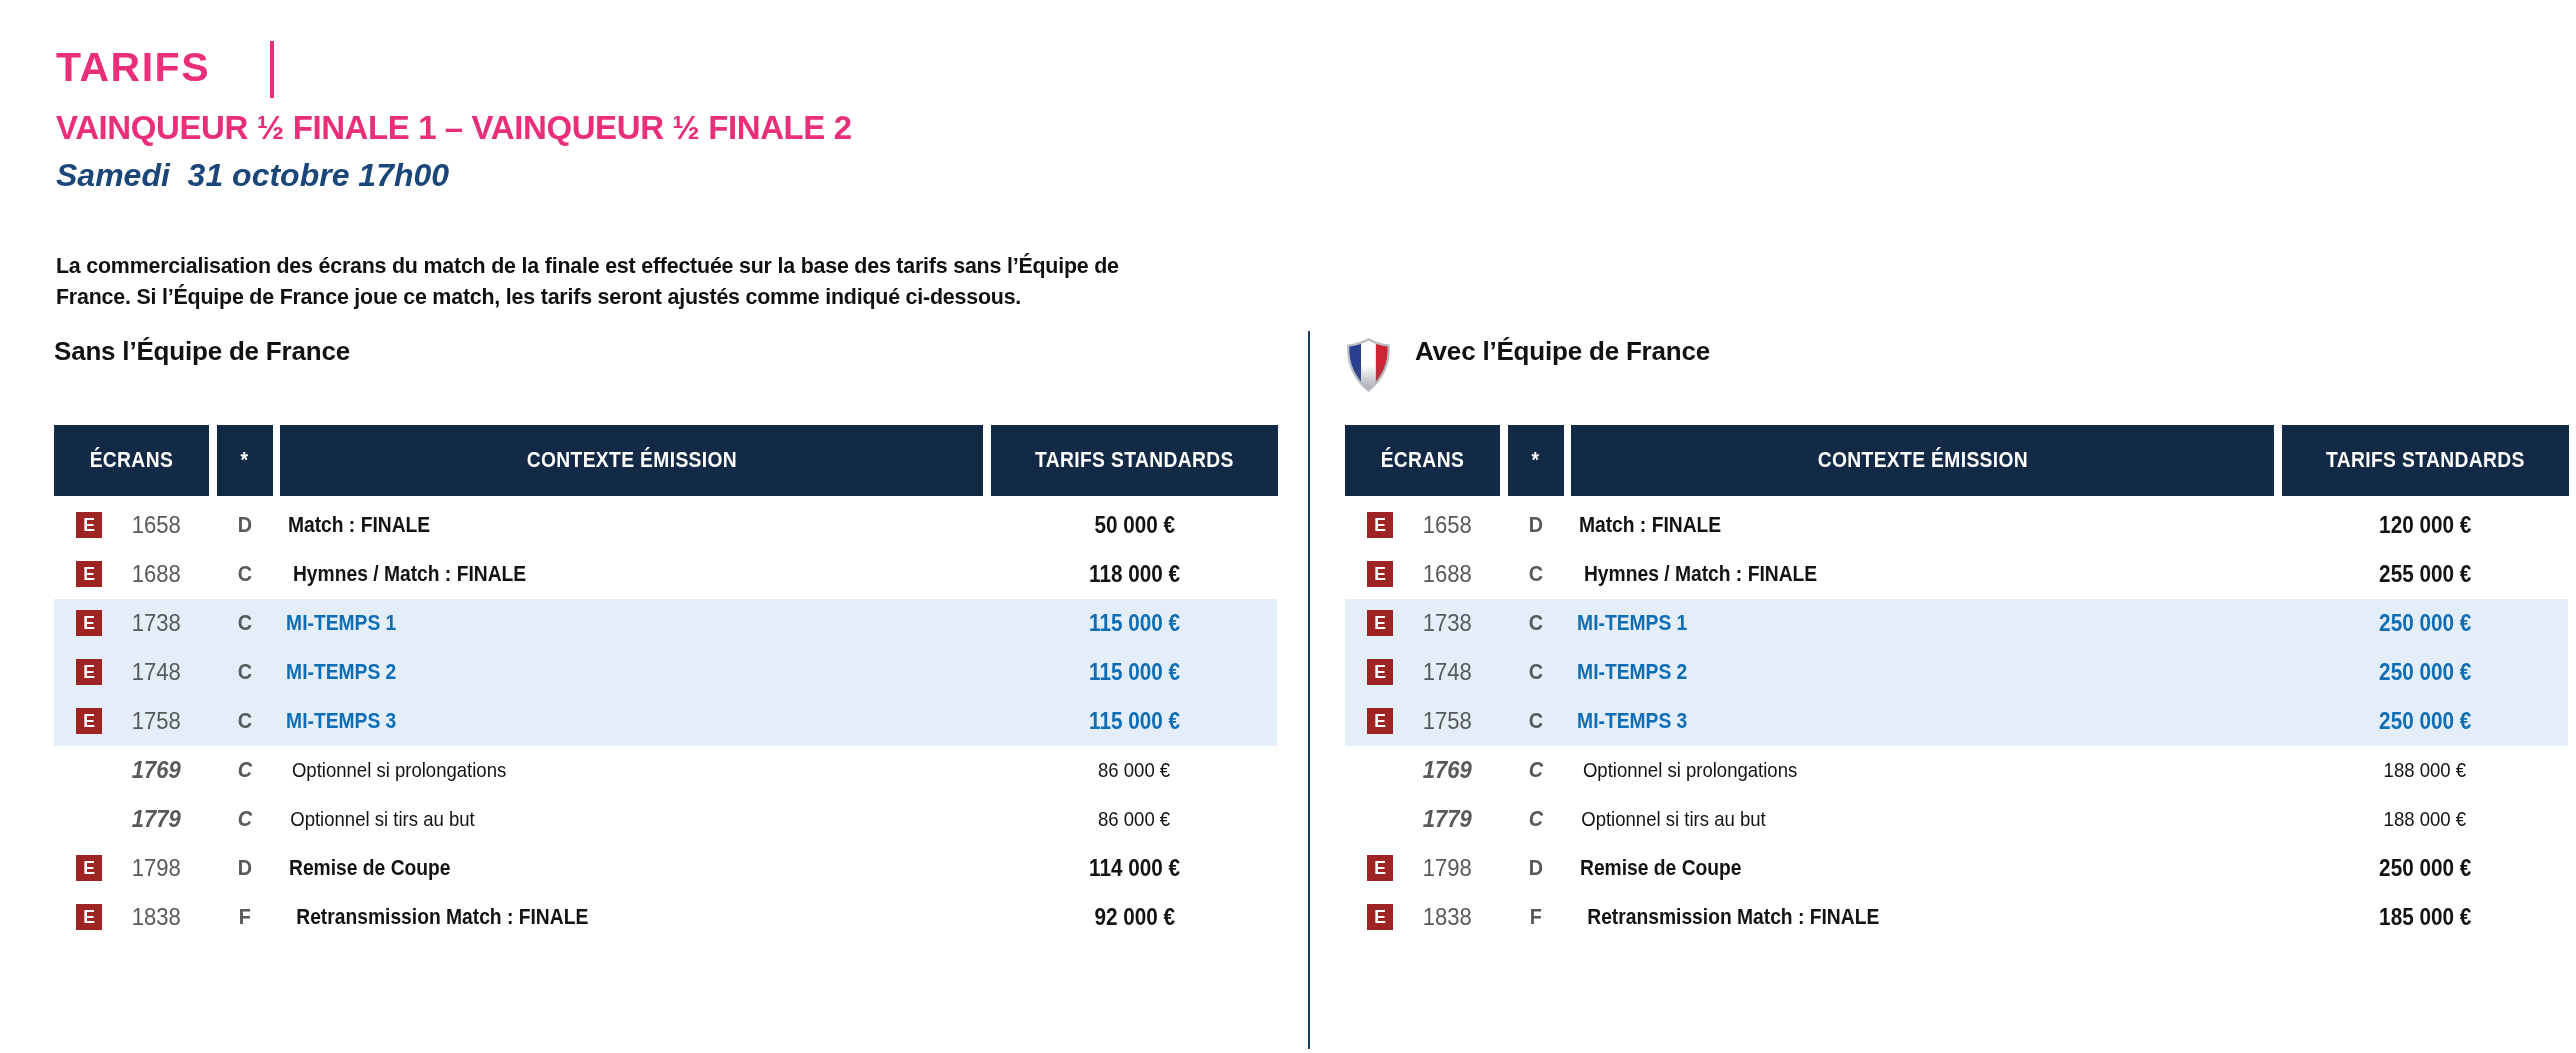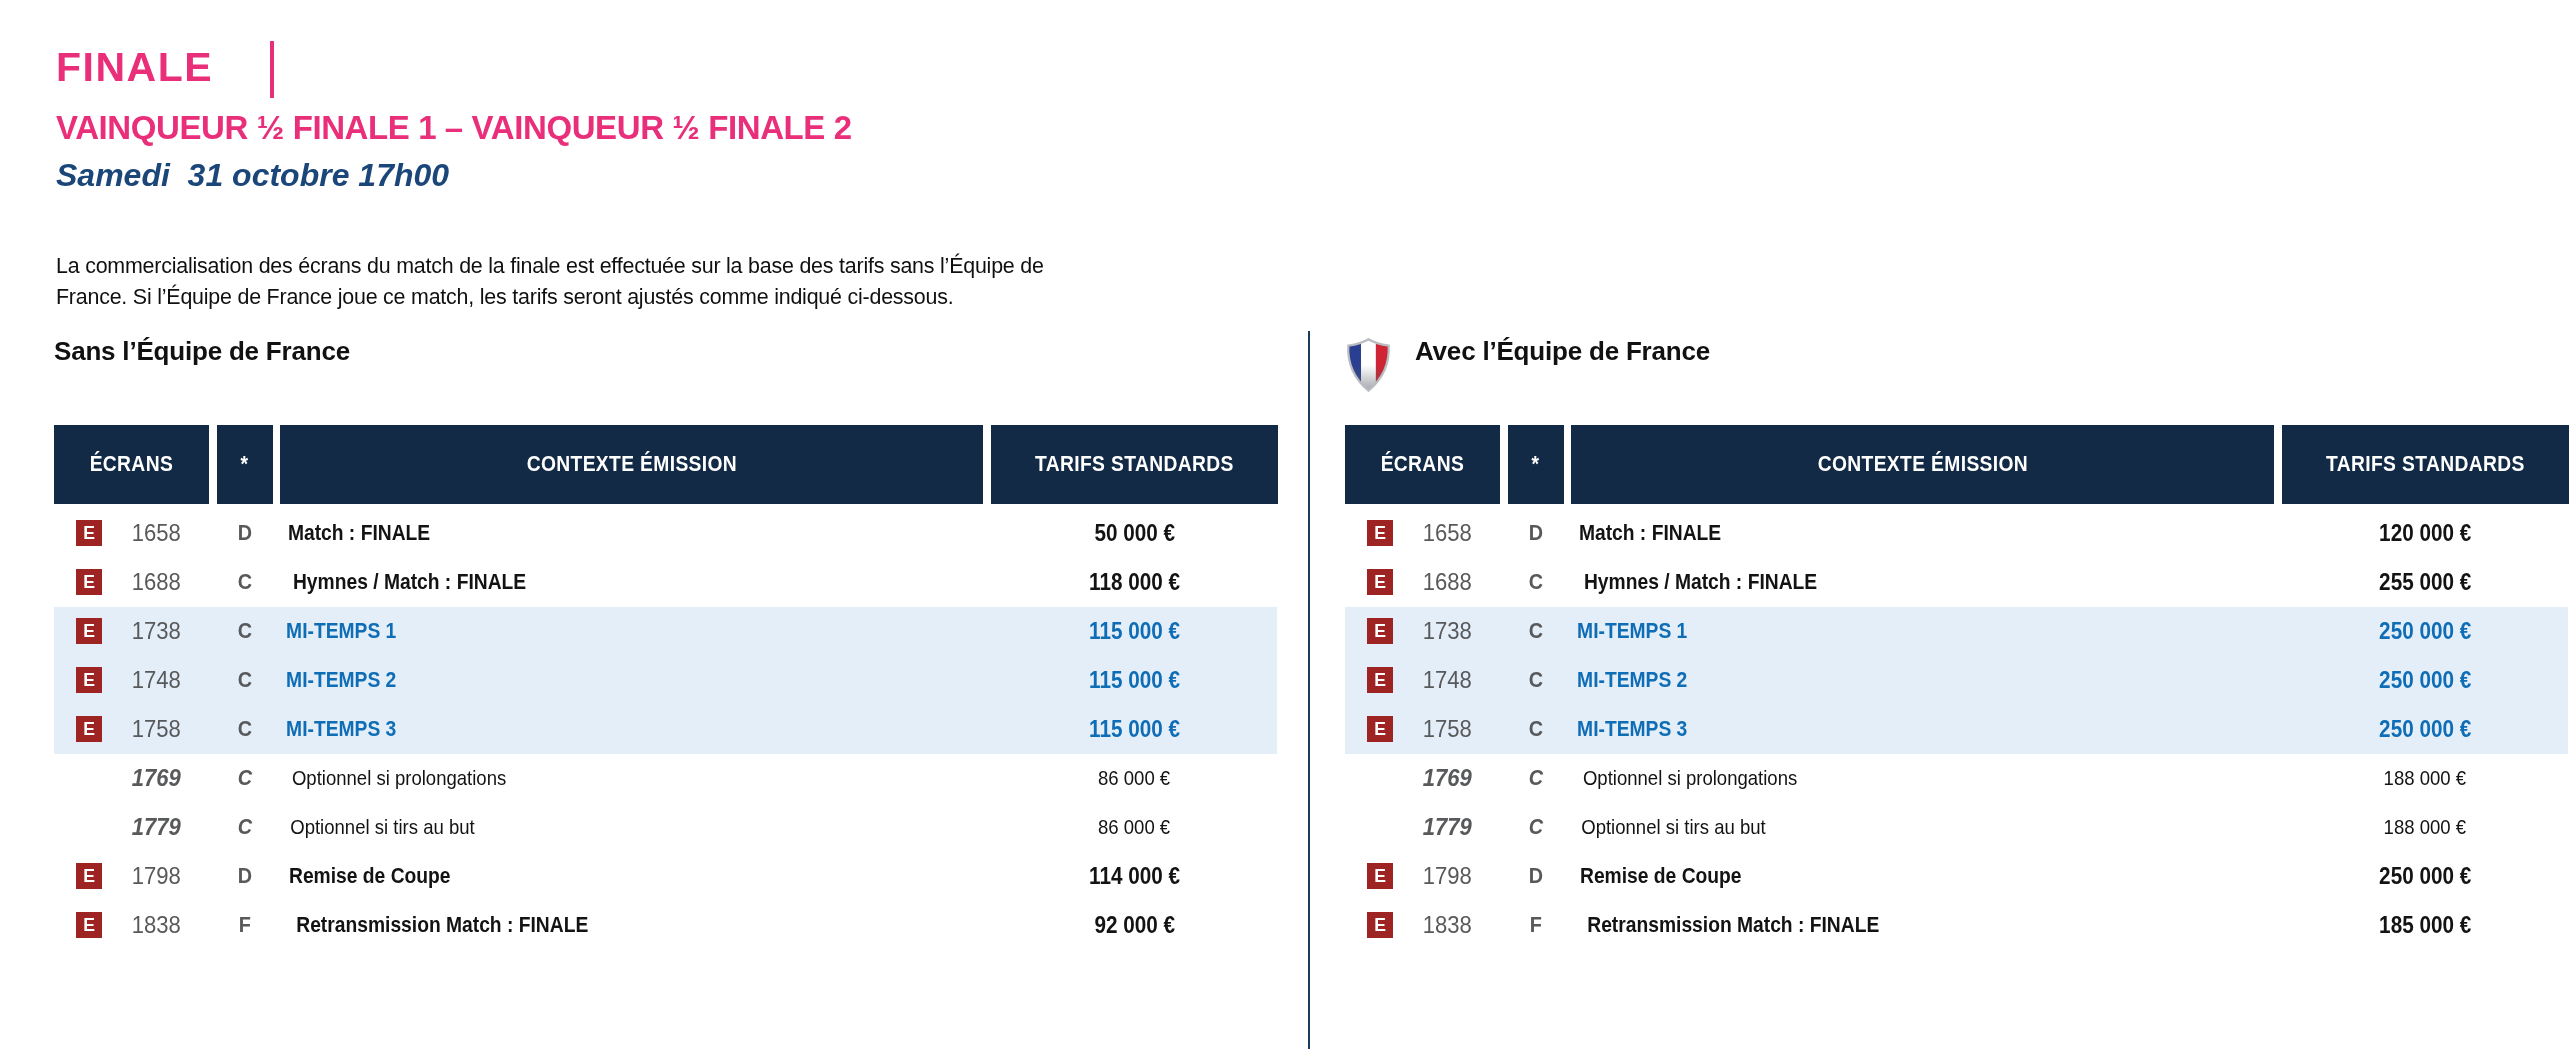--- a/index.html
+++ b/index.html
@@ -10,33 +10,33 @@
   html,body{background:#fff}
   body{font-family:"Liberation Sans",sans-serif;color:#131313}
   .page{position:relative;width:2576px;height:1054px;background:#fff;overflow:hidden}
 
   .cx{display:inline-block;transform:scaleX(.9);transform-origin:center;white-space:nowrap}
 
   .page-title{position:absolute;left:56px;top:44px;font-size:41px;font-weight:900;letter-spacing:1.5px;color:var(--pink)}
   .title-bar{position:absolute;left:270px;top:41px;width:3.8px;height:57px;background:var(--pink)}
   .page-subtitle{position:absolute;left:56px;top:109px;font-size:33px;font-weight:700;letter-spacing:-0.4px;color:var(--pink)}
   .page-date{position:absolute;left:56px;top:157px;font-size:32px;font-weight:700;font-style:italic;color:var(--dateblue);white-space:pre}
-  .intro{position:absolute;left:56px;top:251px;font-size:21.4px;font-weight:400;line-height:31px;color:var(--ink);letter-spacing:-0.2px}
+  .intro{position:absolute;left:56px;top:251px;font-size:21.4px;font-weight:700;line-height:31px;color:var(--ink);letter-spacing:-0.2px}
 
   .divider{position:absolute;left:1308px;top:331px;width:2.3px;height:718px;background:var(--divider)}
 
   .section{position:absolute;top:336px;width:1223px}
   .section.left{left:54px}
   .section.right{left:1345px}
   .section-head{height:89px;display:flex;gap:23px}
   .flag{width:47px;height:58px;flex:0 0 auto}
   .section-heading{font-size:26px;font-weight:700;color:#111;letter-spacing:-0.2px}
 
   .thead,.tr{display:grid;grid-template-columns:155px 56px 703px 287px;column-gap:7.6px}
-  .thead{height:79px}
+  .thead{height:71px}
   .th{background:var(--navy);color:#fff;display:flex;align-items:center;justify-content:center;font-size:21.4px;font-weight:700;letter-spacing:0.4px}
   .tbody{margin-top:4.6px}
   .tr{height:49px;align-items:center}
   .tr.highlight{background:var(--band)}
 
   .td{overflow:visible}
   .td-ecrans{position:relative;height:100%}
   .badge{position:absolute;left:22px;top:50%;transform:translateY(-50%);width:26px;height:26px;background:var(--red);color:#fff;font-size:17.6px;font-weight:700;display:flex;align-items:center;justify-content:center}
   .screen-num{position:absolute;left:50px;right:0;top:50%;transform:translateY(-50%);text-align:center;font-size:24.5px;font-weight:400;color:var(--gray)}
   .td-star{text-align:center;font-size:22px;font-weight:700;color:var(--gray)}
@@ -44,21 +44,21 @@
   .td-price{text-align:center;font-size:23px;font-weight:700;color:#131313}
   .tr.highlight .td-context,.tr.highlight .td-price{color:var(--blue)}
   .tr.optional .screen-num,.tr.optional .td-star{font-style:italic;font-weight:700}
   .tr.optional .td-context,.tr.optional .td-price{font-weight:500;font-size:20.6px}
 </style>
 </head>
 <body>
 
 <div class="page">
 
-  <div class="page-title">FINALE</div>
+  <div class="page-title">TARIFS</div>
   <div class="title-bar"></div>
   <div class="page-subtitle">VAINQUEUR ½ FINALE 1 – VAINQUEUR ½ FINALE 2</div>
   <div class="page-date">Samedi  31 octobre 17h00</div>
 
   <div class="intro">
     <div>La commercialisation des écrans du match de la finale est effectuée sur la base des tarifs sans l’Équipe de</div>
     <div>France. Si l’Équipe de France joue ce match, les tarifs seront ajustés comme indiqué ci-dessous.</div>
   </div>
 
   <div class="divider"></div>

